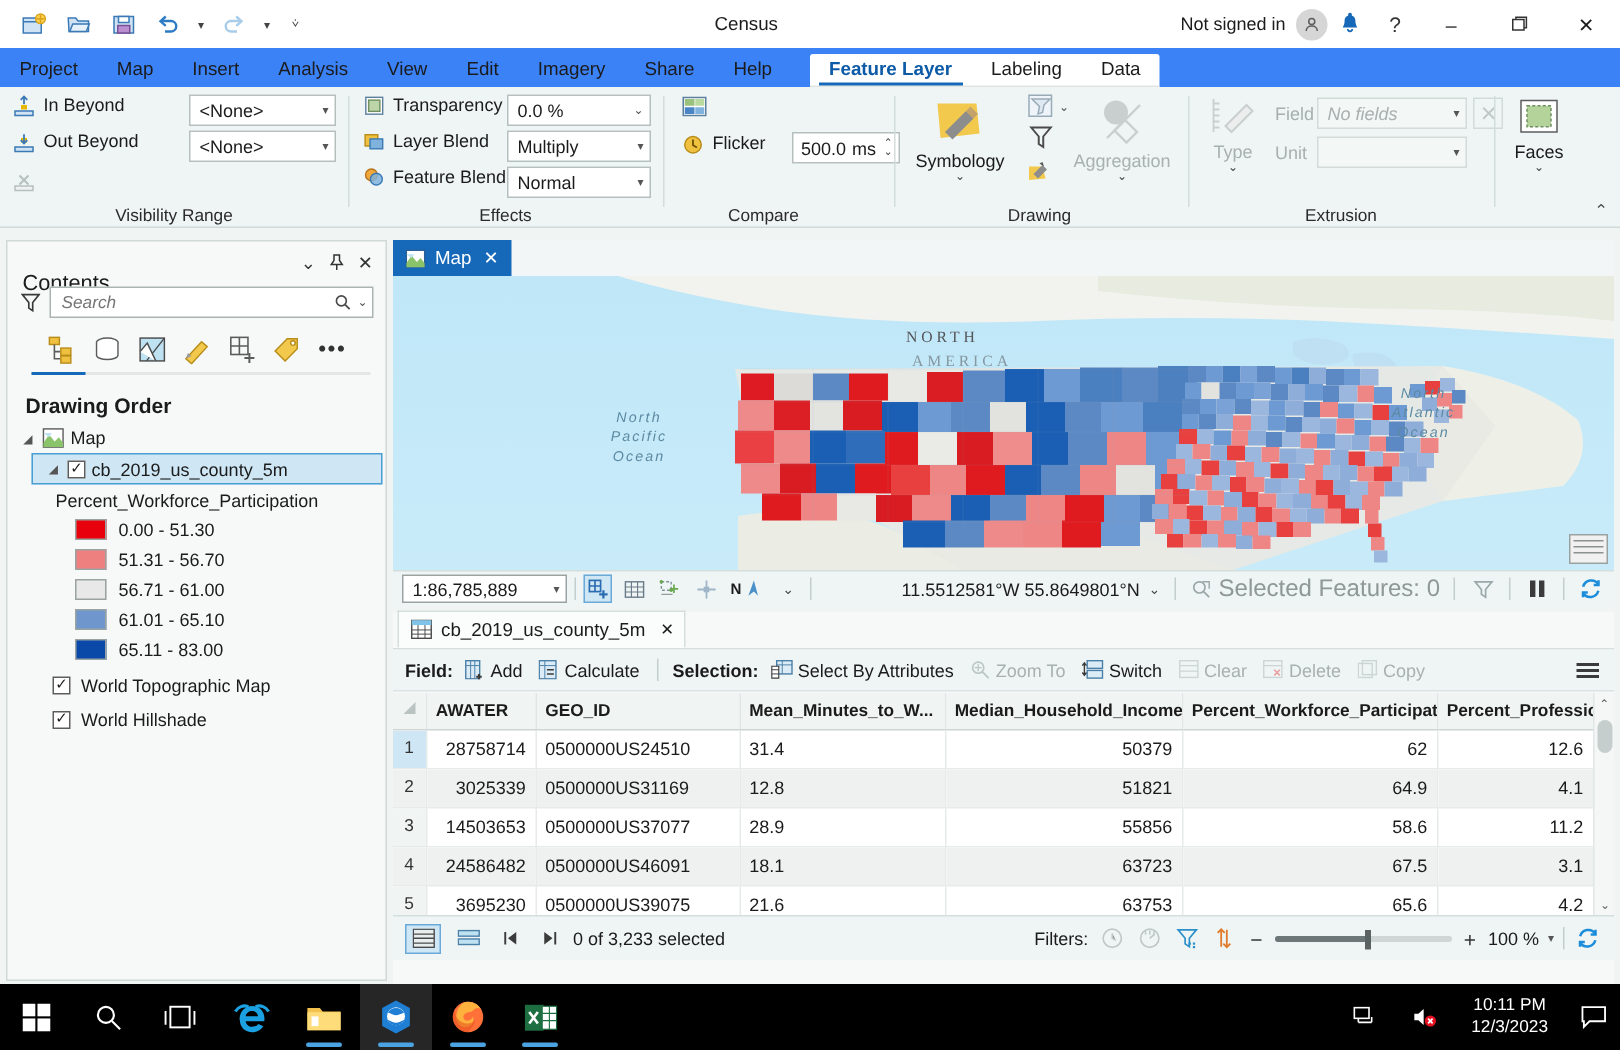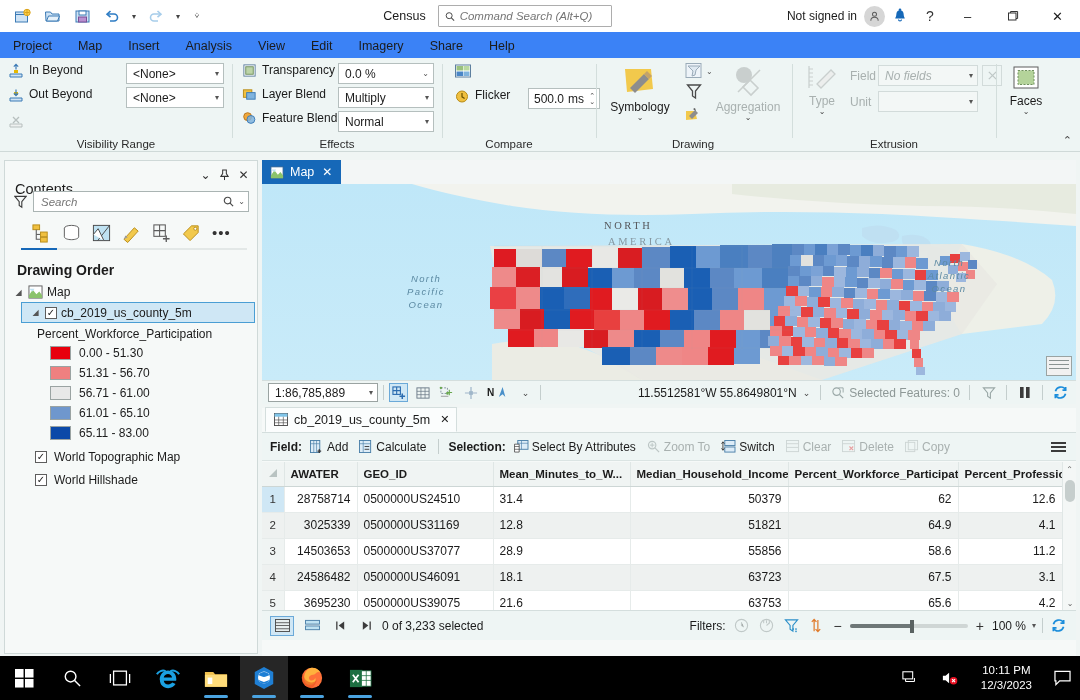--- a/index.html
+++ b/index.html
@@ -166,21 +166,21 @@
     display:flex; align-items:center; padding:0 6px; gap:5px; font-size:11.5px;
   }
   .scale-combo {
     width:110px; height:19px; border:1px solid #9aa3a2; background:#fff;
     display:flex; align-items:center; justify-content:space-between; padding:0 4px 0 6px; font-size:12px;
   }
   .vline { width:1px; height:15px; background:#c4cecd; }
   .mstool { width:19px; height:19px; display:flex; align-items:center; justify-content:center; cursor:pointer;}
   .mstool.on { background:#cfe7f5; border:1px solid #6ba9d8; }
   .coords { margin-left:auto; display:flex; align-items:center; gap:6px; font-size:12px; }
-  .sel-feat { display:flex; align-items:center; gap:4px; color:#8e9897; font-size:12px;}
+  .sel-feat { display:flex; align-items:center; gap:4px; color:#8e9897; font-size:16px;}
 
   
   .tabledock { position:absolute; left:262px; top:408px; width:814px; height:248px; background:#f6f9f8;}
   .tabletab-strip { height:25px; display:flex; align-items:flex-end; border-bottom:1px solid #d4dedd;}
   .tabletab {
     height:25px; background:#fbfdfd; border:1px solid #d4dedd; border-bottom:1px solid #fbfdfd;
     display:flex; align-items:center; gap:6px; padding:0 7px 0 8px; font-size:12.5px; cursor:pointer;
     margin-left:3px;
   }
   .tbl-toolbar {
@@ -290,27 +290,20 @@
             <path d="M12 6H6a3.5 3.5 0 0 0 0 7h4" fill="none" stroke="#a7cdea" stroke-width="1.6"></path>
             <path d="M9.5 3L13 6.2l-3.5 3" fill="none" stroke="#a7cdea" stroke-width="1.6"></path>
           </svg>
       </div>
       <div class="qat-caret">▾</div>
       <div class="qat-caret" style="width:22px">⩒</div>
     </div>
 
     <div class="title-center">
       <div class="proj-name">Census</div>
-      <div class="cmd-search">
-        <svg width="11" height="11" viewBox="0 0 12 12">
-            <circle cx="5" cy="5" r="3.6" fill="none" stroke="#4a4a4a" stroke-width="1.2"></circle>
-            <path d="M7.7 7.7L11 11" stroke="#4a4a4a" stroke-width="1.3"></path>
-          </svg>
-        <input placeholder="Command Search (Alt+Q)" style="">
-      </div>
     </div>
 
     <div class="title-right">
       <div class="signin">Not signed in</div>
       <div class="avatar-circle">
         <svg width="11" height="11" viewBox="0 0 12 12">
             <circle cx="6" cy="3.6" r="2.2" fill="none" stroke="#5c5c5c" stroke-width="1.1"></circle>
             <path d="M2 10.5c0-2.3 1.8-3.6 4-3.6s4 1.3 4 3.6" fill="none" stroke="#5c5c5c" stroke-width="1.1"></path>
           </svg>
       </div>
@@ -342,20 +335,25 @@
   <div class="ribbon-tabs">
     <div class="rt">Project</div>
     <div class="rt">Map</div>
     <div class="rt">Insert</div>
     <div class="rt">Analysis</div>
     <div class="rt">View</div>
     <div class="rt">Edit</div>
     <div class="rt">Imagery</div>
     <div class="rt">Share</div>
     <div class="rt">Help</div>
+    <div class="ctx-group">
+      <div class="rt active">Feature Layer</div>
+      <div class="rt">Labeling</div>
+      <div class="rt">Data</div>
+    </div>
   </div>
 
   <div class="ribbon">
 
     <div class="rgroup" style="left:0; width:232px;">
       <div class="row-item" style="position:absolute;left:8px;top:5px;gap:5px;">
         <svg width="16" height="16" viewBox="0 0 16 16">
             <path d="M2 11h12v3H2z" fill="#cfe3f5" stroke="#3b7ab5"></path>
             <path d="M6 7h4v3H6z" fill="#e6b800"></path>
             <path d="M8 1.5v5M5.8 3.6L8 1.4l2.2 2.2" fill="none" stroke="#3b7ab5" stroke-width="1.2"></path>

